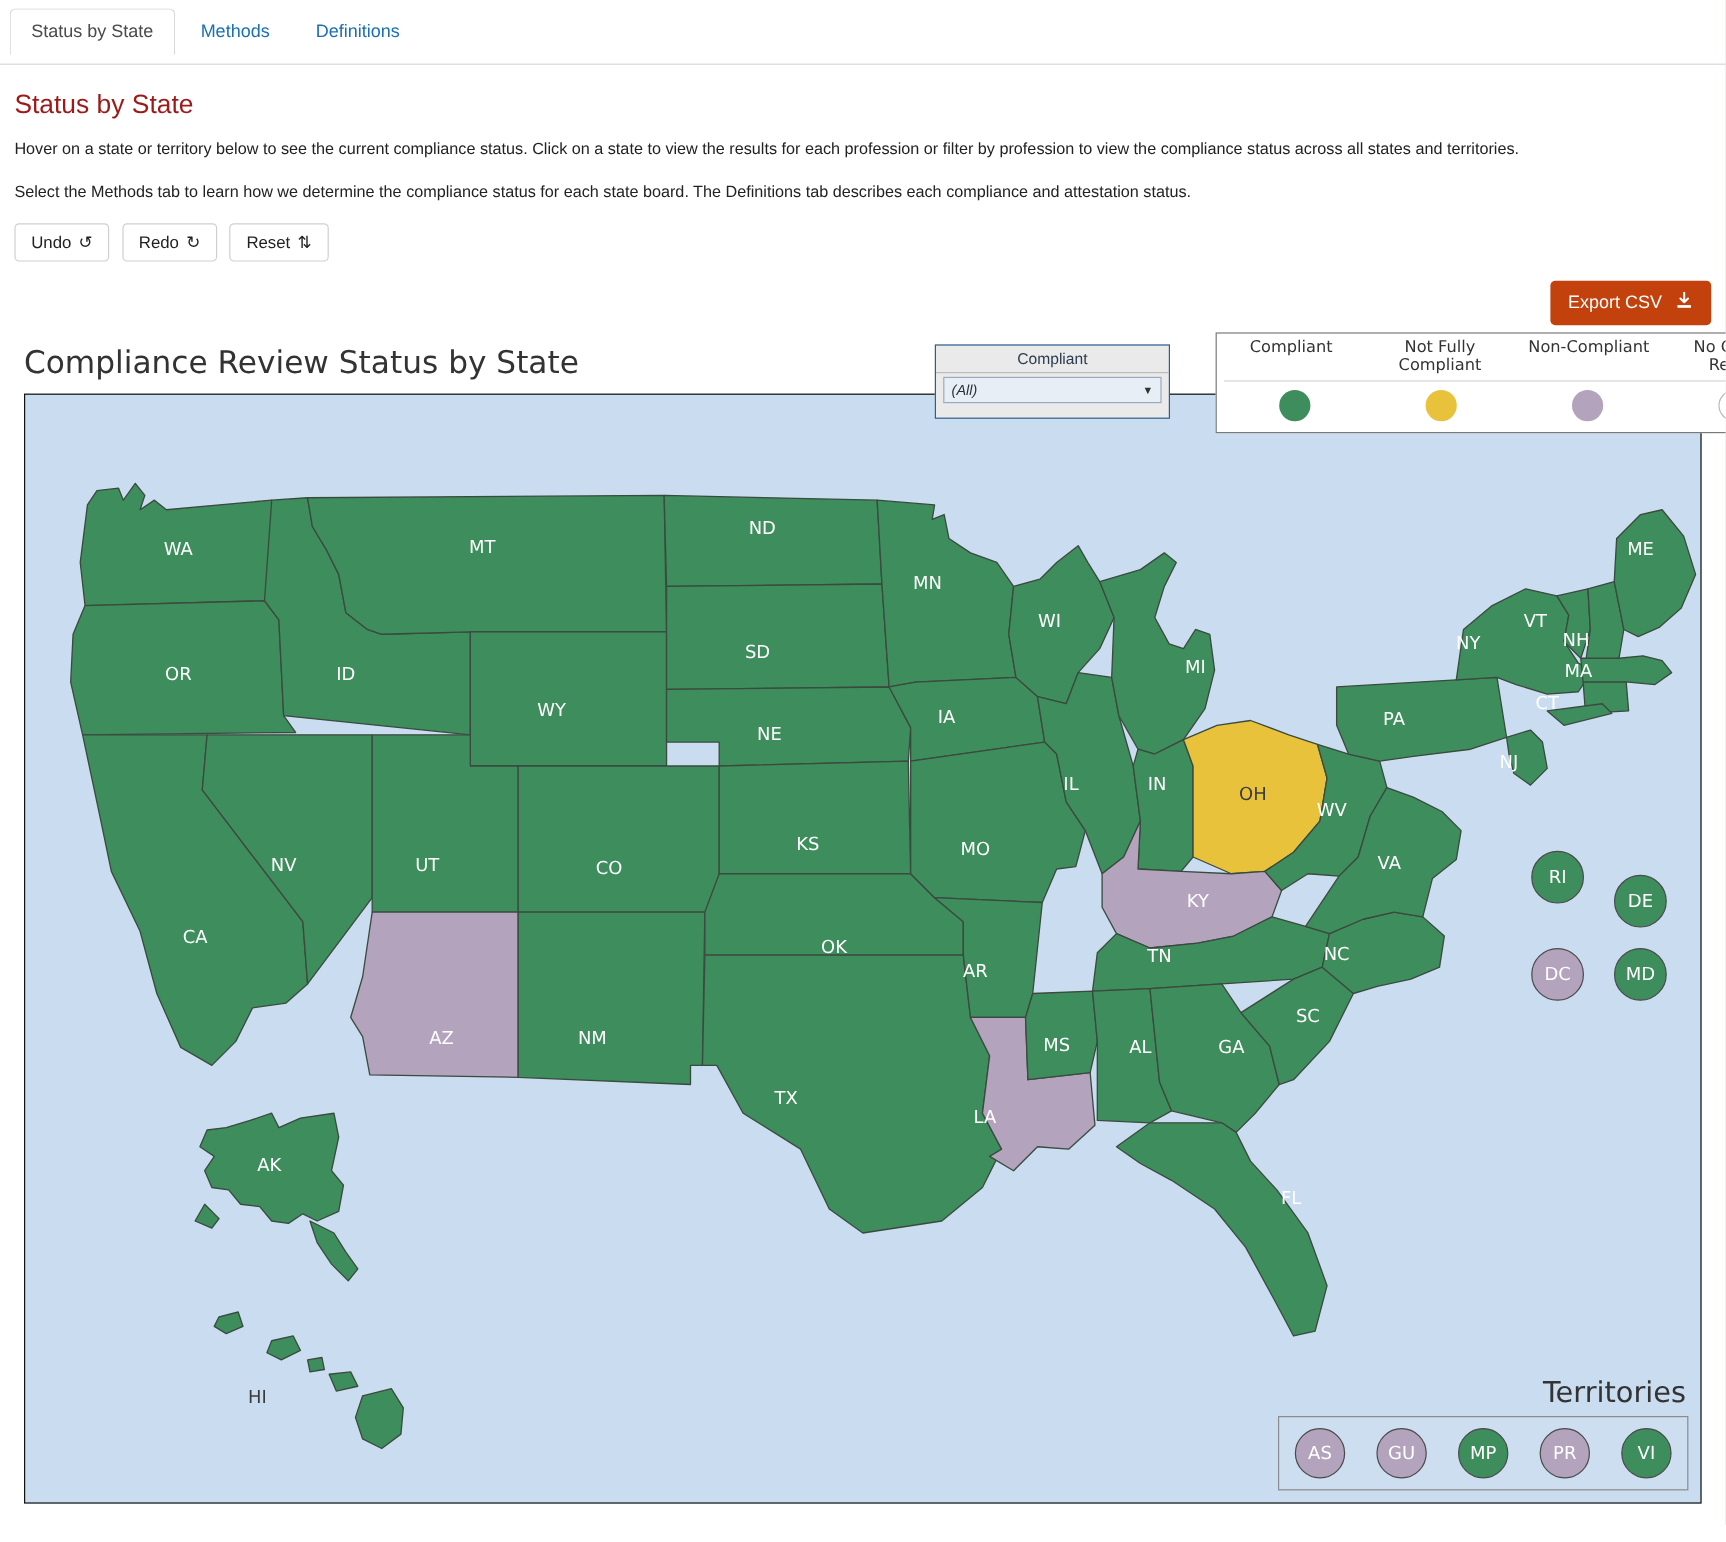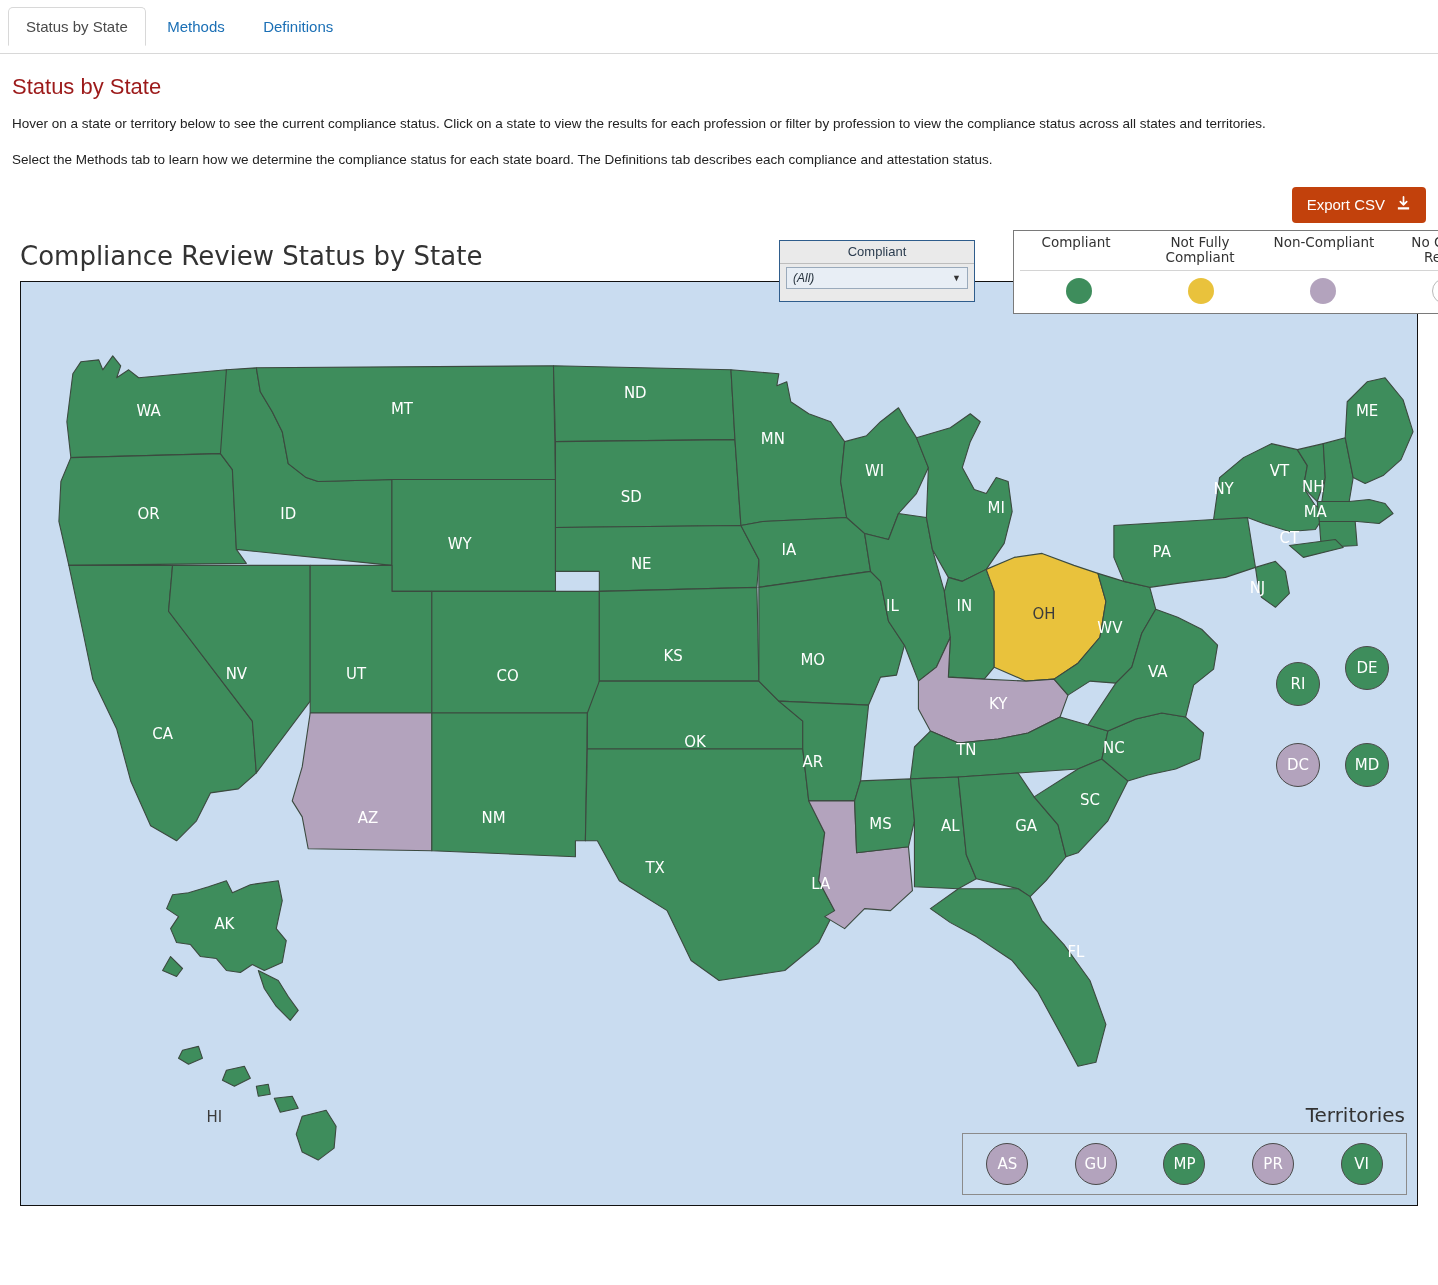--- a/index.html
+++ b/index.html
@@ -156,29 +156,29 @@
   }
   .legdivider { border-bottom:1px solid #d4d4d4; margin:3px 6px 0; }
   .legdots { display:flex; padding:7px 4px 9px; }
   .legdotcell { flex:1; display:flex; justify-content:center; }
   .dot { width:26px; height:26px; border-radius:50%; }
 
   
   .terrlabel {
     position:absolute;
     right:12px; bottom:78px;
-    font-size:20px;
+    font-size:24px;
     color:#333;
     font-family:"DejaVu Sans", sans-serif;
     z-index:5;
   }
   .terrbox {
     position:absolute;
     right:10px; bottom:10px;
-    width:445px; height:62px;
+    width:342px; height:62px;
     border:1px solid #8b8b8b;
     background:rgba(255,255,255,0.06);
     display:flex;
     align-items:center;
     justify-content:space-around;
     z-index:5;
   }
   .tcirc {
     width:42px; height:42px; border-radius:50%;
     display:flex; align-items:center; justify-content:center;
@@ -216,20 +216,34 @@
   <div class="tab active">Status by State</div>
   <div class="tab">Methods</div>
   <div class="tab">Definitions</div>
 </div>
 
 <div class="wrap">
   <h1 class="pagetitle">Status by State</h1>
   <p class="lead">Hover on a state or territory below to see the current compliance status. Click on a state to view the results for each profession or filter by profession to view the compliance status across all states and territories.</p>
   <p class="lead">Select the Methods tab to learn how we determine the compliance status for each state board. The Definitions tab describes each compliance and attestation status.</p>
 
+  <div class="btnrow">
+    <button class="ctlbtn">
+      <span>Undo</span>
+      <span class="gi">↺</span>
+    </button>
+    <button class="ctlbtn">
+      <span>Redo</span>
+      <span class="gi">↻</span>
+    </button>
+    <button class="ctlbtn">
+      <span>Reset</span>
+      <span class="gi">⇅</span>
+    </button>
+  </div>
 
   <div class="exportrow">
     <button class="exportbtn">
       <span>Export CSV</span>
       <span>
         <svg width="15" height="15" viewBox="0 0 16 16" aria-hidden="true">
           <path d="M8 1v7M8 9.5L4.6 6.1M8 9.5l3.4-3.4" stroke="#fff" stroke-width="1.8" fill="none" stroke-linecap="round"></path>
           <rect x="2" y="12" width="12" height="2.4" fill="#fff"></rect>
         </svg>
       </span>
@@ -385,21 +399,21 @@
           <text class="slabel" x="1350" y="134">ME</text>
           <text class="slabel" x="1298" y="236">MA</text>
           <text class="slabel" x="1272" y="262">CT</text>
           <text class="slabel" x="1240" y="312">NJ</text>
           <text class="slabel" x="204" y="648">AK</text>
           <text class="slabel dark" x="194" y="842">HI</text>
         </g>
       </svg>
 
       <div class="floatstate" style="left:1255px;top:380px;background:#3e8d5c;">RI</div>
-      <div class="floatstate" style="left:1324px;top:364px;background:#3e8d5c;">DE</div>
+      <div class="floatstate" style="left:1324px;top:400px;background:#3e8d5c;">DE</div>
       <div class="floatstate" style="left:1255px;top:461px;background:#b3a3bd;">DC</div>
       <div class="floatstate" style="left:1324px;top:461px;background:#3e8d5c;">MD</div>
 
       <div class="terrlabel">Territories</div>
       <div class="terrbox">
         <div class="tcirc" style="background:#b3a3bd;">AS</div>
         <div class="tcirc" style="background:#b3a3bd;">GU</div>
         <div class="tcirc" style="background:#3e8d5c;">MP</div>
         <div class="tcirc" style="background:#b3a3bd;">PR</div>
         <div class="tcirc" style="background:#3e8d5c;">VI</div>

